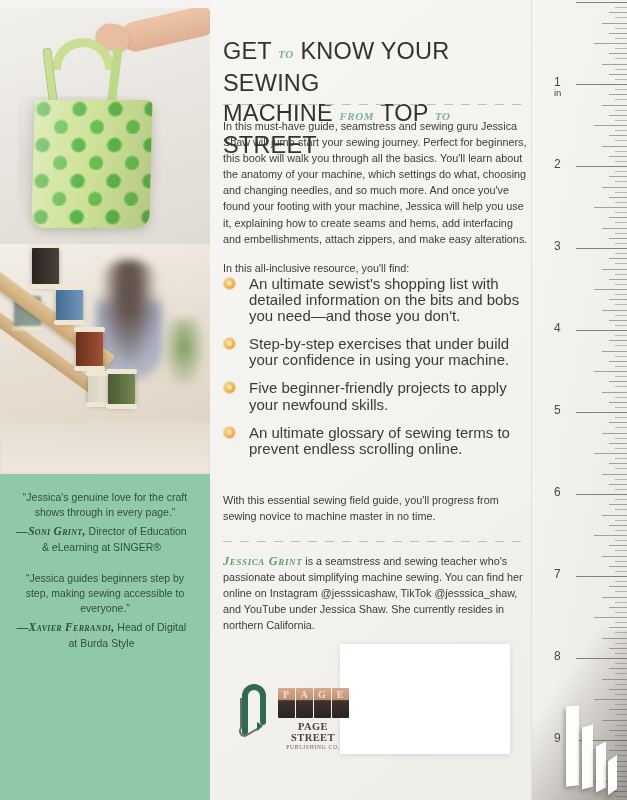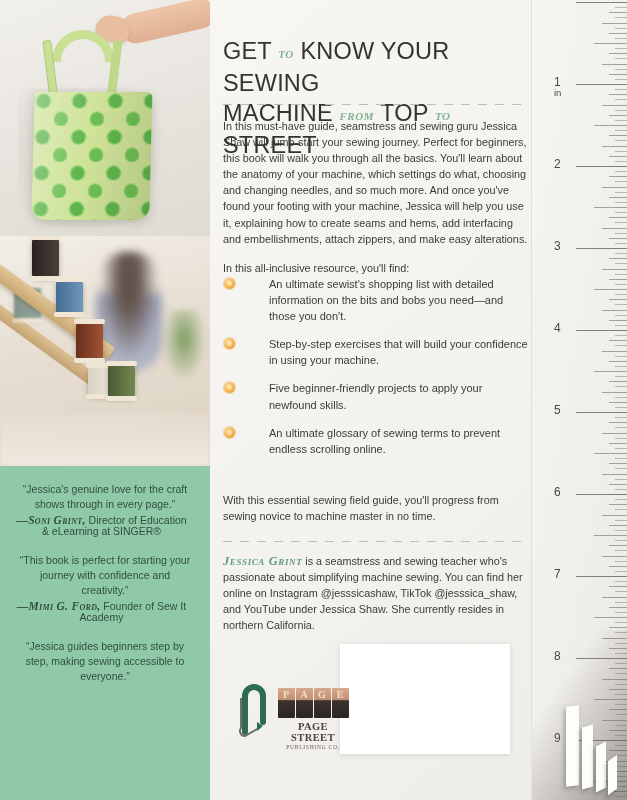--- a/index.html
+++ b/index.html
@@ -4,21 +4,21 @@
 <style>
   html,body{margin:0;padding:0;}
   body{
     width:627px;height:800px;overflow:hidden;
     font-family:"Liberation Sans",sans-serif;
     background:#f4f3ef;
   }
   .cover{position:relative;width:627px;height:800px;background:#f4f3ef;overflow:hidden;}
 
   
-  .left-col{position:absolute;left:0;top:0;width:210px;height:772px;}
+  .left-col{position:absolute;left:0;top:8px;width:210px;height:772px;}
 
   .photo-tote{position:absolute;left:0;top:0;width:210px;height:236px;overflow:hidden;background:#e9e7e2;}
   .tote-wall{position:absolute;inset:0;background:linear-gradient(160deg,#f2f0ec 0%,#e6e3dd 60%,#dedbd4 100%);}
   .tote-shadow{position:absolute;left:18px;top:88px;width:150px;height:150px;background:radial-gradient(ellipse at 40% 40%,rgba(130,125,115,.22),rgba(130,125,115,0) 70%);}
   .tote-body{position:absolute;left:33px;top:92px;width:118px;height:128px;
     background:#cfe39a;
     border-radius:4px 6px 14px 14px;
     box-shadow:0 3px 10px rgba(90,95,70,.28);
     overflow:hidden;
     transform:skewX(-1.5deg);}
@@ -51,21 +51,21 @@
   .s2{left:56px;top:44px;background:linear-gradient(90deg,#456d93,#6f97bb);}
   .s3{left:76px;top:86px;background:linear-gradient(90deg,#6b2f1c,#a05334);height:38px;}
   .s4{left:88px;top:130px;background:linear-gradient(90deg,#d8d2c2,#efe9dc);height:30px;}
   .s5{left:108px;top:128px;background:linear-gradient(90deg,#4a5a34,#72884f);}
   .s6{left:14px;top:50px;background:linear-gradient(90deg,#2f5249,#4c7366);opacity:.55;filter:blur(1px);}
   .sp-table{position:absolute;left:0;bottom:0;width:210px;height:52px;background:linear-gradient(180deg,rgba(245,240,232,.2),#efe9e0);filter:blur(2px);}
 
   .green-panel{position:absolute;left:0;top:466px;width:210px;height:334px;background:#8fc9a8;}
   .quotes{padding:16px 16px 0 16px;text-align:center;color:#2f4f3d;}
   .quote{font-size:10.5px;line-height:15px;margin-bottom:3px;}
-  .attr{font-size:10.5px;line-height:11px;margin:0 7px 16px 0;}
+  .attr{font-size:10.5px;line-height:16px;margin:0 7px 16px 0;}
   .attr-name{font-family:"Liberation Serif",serif;font-weight:bold;font-style:italic;font-variant:small-caps;letter-spacing:.3px;font-size:11.5px;}
 
   
   .main{position:absolute;left:210px;top:0;width:414px;height:800px;background:linear-gradient(140deg,#f7f6f3 0%,#f3f2ee 55%,#edece7 100%);}
 
   .title{position:absolute;left:13px;top:36px;width:318px;
     font-size:23.5px;line-height:30px;letter-spacing:.2px;color:#35332f;font-weight:400;}
   .title .lite{font-family:"Liberation Sans",sans-serif;}
   .acc{color:#7fb392;font-family:"Liberation Serif",serif;font-style:italic;font-weight:bold;font-size:15px;font-variant:small-caps;letter-spacing:.5px;vertical-align:1px;}
 
@@ -78,21 +78,21 @@
   .body-txt{position:absolute;left:13px;top:118px;width:306px;
     font-size:10.8px;line-height:16.1px;color:#3d3b37;}
   .body-txt p{margin:0 0 13px 0;}
 
   .bullets{position:absolute;left:13px;top:276px;width:306px;}
   .bullet{display:flex;margin-bottom:12px;}
   .bdot{flex:0 0 auto;width:11px;height:11px;border-radius:50%;margin:2px 14px 0 1px;
     background:radial-gradient(circle at 35% 32%,#ffd98a,#f0a93c 70%,#d98f29);
     box-shadow:0 0 0 1px rgba(214,148,52,.35);position:relative;}
   .bdot:after{content:"";position:absolute;left:3px;top:3px;width:5px;height:5px;border-radius:50%;background:rgba(255,255,255,.45);}
-  .btxt{font-size:11px;line-height:16.1px;color:#3d3b37;margin-left:20px;}
+  .btxt{font-size:15px;line-height:16.1px;color:#3d3b37;}
 
   .closing{position:absolute;left:13px;top:492px;width:306px;font-size:10.8px;line-height:16.1px;color:#3d3b37;}
 
   .bio{position:absolute;left:13px;top:553px;width:306px;font-size:10.8px;line-height:16.1px;color:#3d3b37;}
   .bio-name{color:#5e9c78;font-family:"Liberation Serif",serif;font-weight:bold;font-style:italic;font-variant:small-caps;font-size:12.5px;letter-spacing:.6px;}
 
   .pin{position:absolute;left:22px;top:678px;width:40px;height:64px;}
   .pin svg{display:block;}
   .logo{position:absolute;left:66px;top:688px;width:74px;text-align:center;}
   .logo-blocks{display:flex;gap:1px;justify-content:center;}
@@ -156,30 +156,27 @@
       <div class="quotes">
 
         <div>
           <div class="quote">“Jessica's genuine love for the craft shows through in every page.”</div>
           <div class="attr">
             <span class="attr-name">—Soni Grint,</span>
             <span>Director of Education &amp; eLearning at SINGER®</span>
           </div>
         </div>
 
-        <div>
-          <div class="quote">“This book is perfect for starting your journey with confidence and creativity.”</div>
-          <div class="attr">
-            <span class="attr-name">—Mimi G. Ford,</span>
-            <span>Founder of Sew It Academy</span>
-          </div>
-        </div>
 
         <div>
           <div class="quote">“Jessica guides beginners step by step, making sewing accessible to everyone.”</div>
+          <div class="attr">
+            <span class="attr-name">—Xavier Ferrandi,</span>
+            <span>Head of Digital at Burda Style</span>
+          </div>
         </div>
 
       </div>
     </div>
   </div>
 
   <div class="main">
 
     <div class="title">
       <span class="lite">GET</span>
@@ -199,21 +196,21 @@
       <p>In this all-inclusive resource, you'll find:</p>
     </div>
 
     <div class="bullets">
       <div class="bullet">
         <div class="bdot"></div>
         <div class="btxt">An ultimate sewist's shopping list with detailed information on the bits and bobs you need—and those you don't.</div>
       </div>
       <div class="bullet">
         <div class="bdot"></div>
-        <div class="btxt">Step-by-step exercises that will build your confidence in using your machine.</div>
+        <div class="btxt">Step-by-step exercises that under build your confidence in using your machine.</div>
       </div>
       <div class="bullet">
         <div class="bdot"></div>
         <div class="btxt">Five beginner-friendly projects to apply your newfound skills.</div>
       </div>
       <div class="bullet">
         <div class="bdot"></div>
         <div class="btxt">An ultimate glossary of sewing terms to prevent endless scrolling online.</div>
       </div>
     </div>

